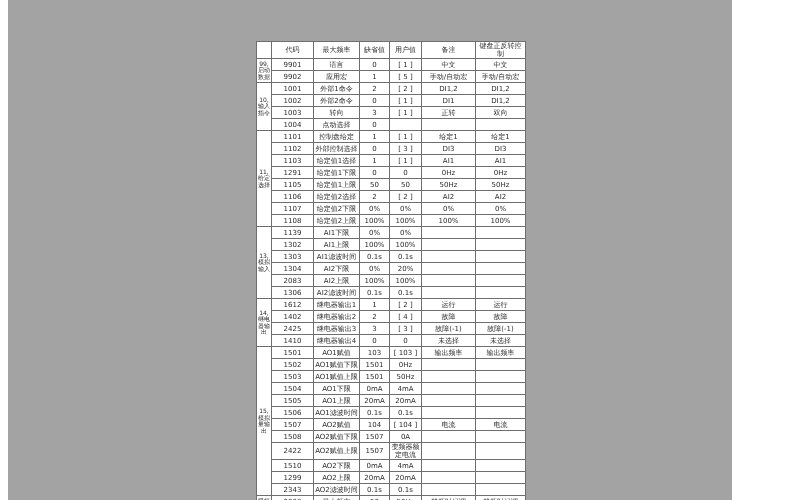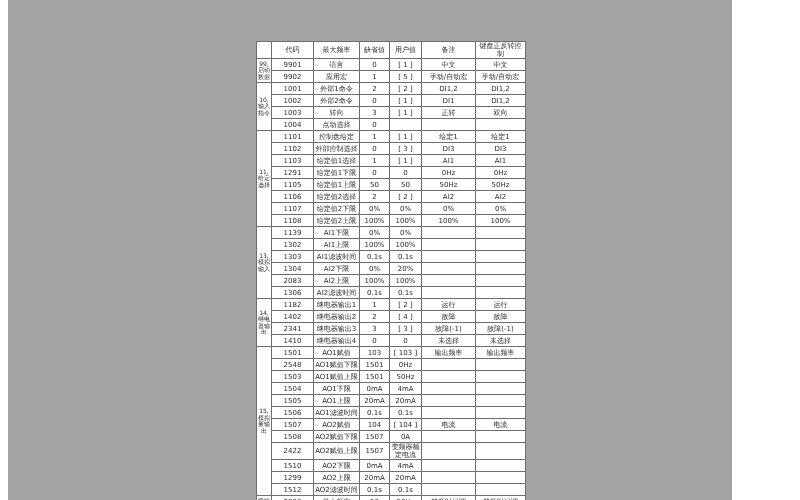--- a/index.html
+++ b/index.html
@@ -222,37 +222,37 @@
           <td data-name="name-cell">AI2滤波时间</td>
           <td data-name="default-cell">0.1s</td>
           <td data-name="user-cell">0.1s</td>
           <td data-name="remark-cell"></td>
           <td data-name="kb-remark-cell"></td>
         </tr>
       </tbody>
       <tbody data-name="param-group">
         <tr data-name="param-row">
           <td class="grp" rowspan="4" data-name="group-label">14,<br>继电<br>器输<br>出</td>
-          <td data-name="code-cell">1182</td>
+          <td data-name="code-cell">1612</td>
           <td data-name="name-cell">继电器输出1</td>
           <td data-name="default-cell">1</td>
           <td data-name="user-cell">[ 2 ]</td>
           <td data-name="remark-cell">运行</td>
           <td data-name="kb-remark-cell">运行</td>
         </tr>
         <tr data-name="param-row">
           <td data-name="code-cell">1402</td>
           <td data-name="name-cell">继电器输出2</td>
           <td data-name="default-cell">2</td>
           <td data-name="user-cell">[ 4 ]</td>
           <td data-name="remark-cell">故障</td>
           <td data-name="kb-remark-cell">故障</td>
         </tr>
         <tr data-name="param-row">
-          <td data-name="code-cell">2341</td>
+          <td data-name="code-cell">2425</td>
           <td data-name="name-cell">继电器输出3</td>
           <td data-name="default-cell">3</td>
           <td data-name="user-cell">[ 3 ]</td>
           <td data-name="remark-cell">故障(-1)</td>
           <td data-name="kb-remark-cell">故障(-1)</td>
         </tr>
         <tr data-name="param-row">
           <td data-name="code-cell">1410</td>
           <td data-name="name-cell">继电器输出4</td>
           <td data-name="default-cell">0</td>
@@ -265,21 +265,21 @@
         <tr data-name="param-row">
           <td class="grp" rowspan="12" data-name="group-label">15,<br>模拟<br>量输<br>出</td>
           <td data-name="code-cell">1501</td>
           <td data-name="name-cell">AO1赋值</td>
           <td data-name="default-cell">103</td>
           <td data-name="user-cell">[ 103 ]</td>
           <td data-name="remark-cell">输出频率</td>
           <td data-name="kb-remark-cell">输出频率</td>
         </tr>
         <tr data-name="param-row">
-          <td data-name="code-cell">2548</td>
+          <td data-name="code-cell">1502</td>
           <td data-name="name-cell">AO1赋值下限</td>
           <td data-name="default-cell">1501</td>
           <td data-name="user-cell">0Hz</td>
           <td data-name="remark-cell"></td>
           <td data-name="kb-remark-cell"></td>
         </tr>
         <tr data-name="param-row">
           <td data-name="code-cell">1503</td>
           <td data-name="name-cell">AO1赋值上限</td>
           <td data-name="default-cell">1501</td>
@@ -345,21 +345,21 @@
         </tr>
         <tr data-name="param-row">
           <td data-name="code-cell">1299</td>
           <td data-name="name-cell">AO2上限</td>
           <td data-name="default-cell">20mA</td>
           <td data-name="user-cell">20mA</td>
           <td data-name="remark-cell"></td>
           <td data-name="kb-remark-cell"></td>
         </tr>
         <tr data-name="param-row">
-          <td data-name="code-cell">1512</td>
+          <td data-name="code-cell">2343</td>
           <td data-name="name-cell">AO2滤波时间</td>
           <td data-name="default-cell">0.1s</td>
           <td data-name="user-cell">0.1s</td>
           <td data-name="remark-cell"></td>
           <td data-name="kb-remark-cell"></td>
         </tr>
       </tbody>
       <tbody data-name="param-group">
         <tr data-name="param-row">
           <td class="grp" rowspan="1" data-name="group-label">限幅</td>

